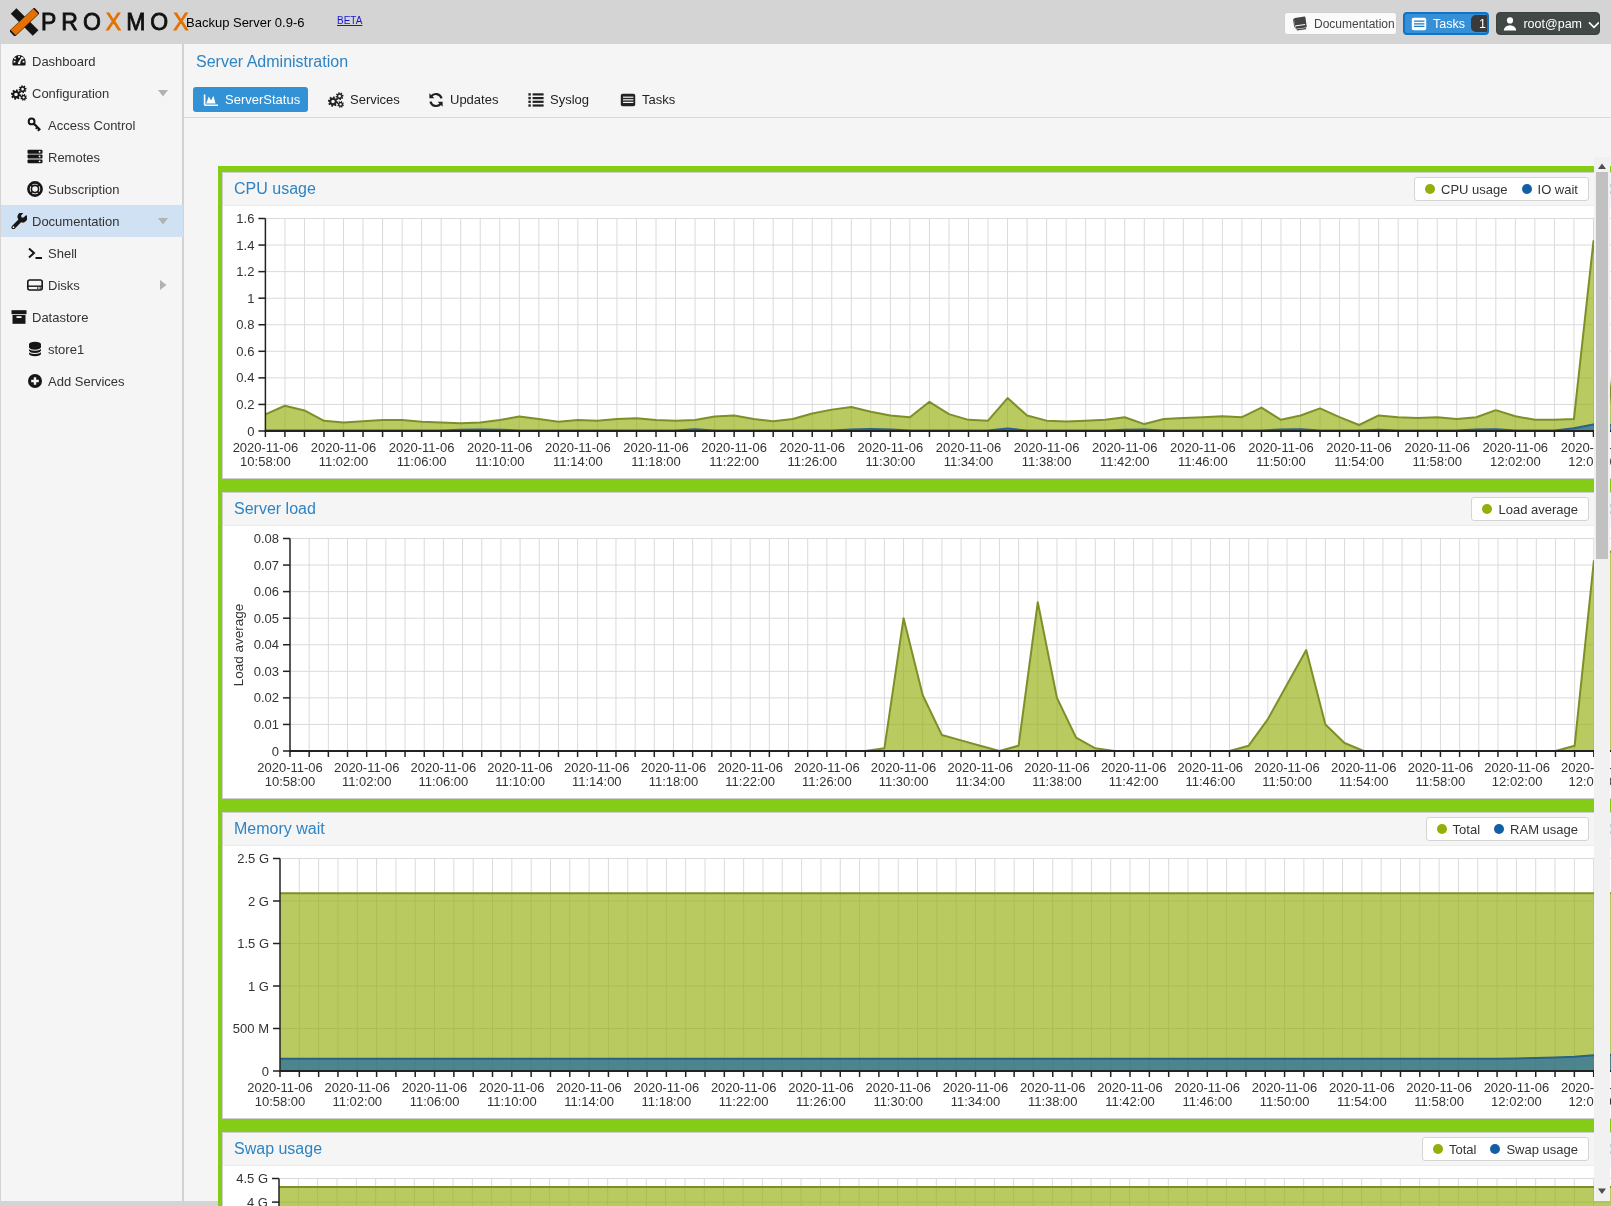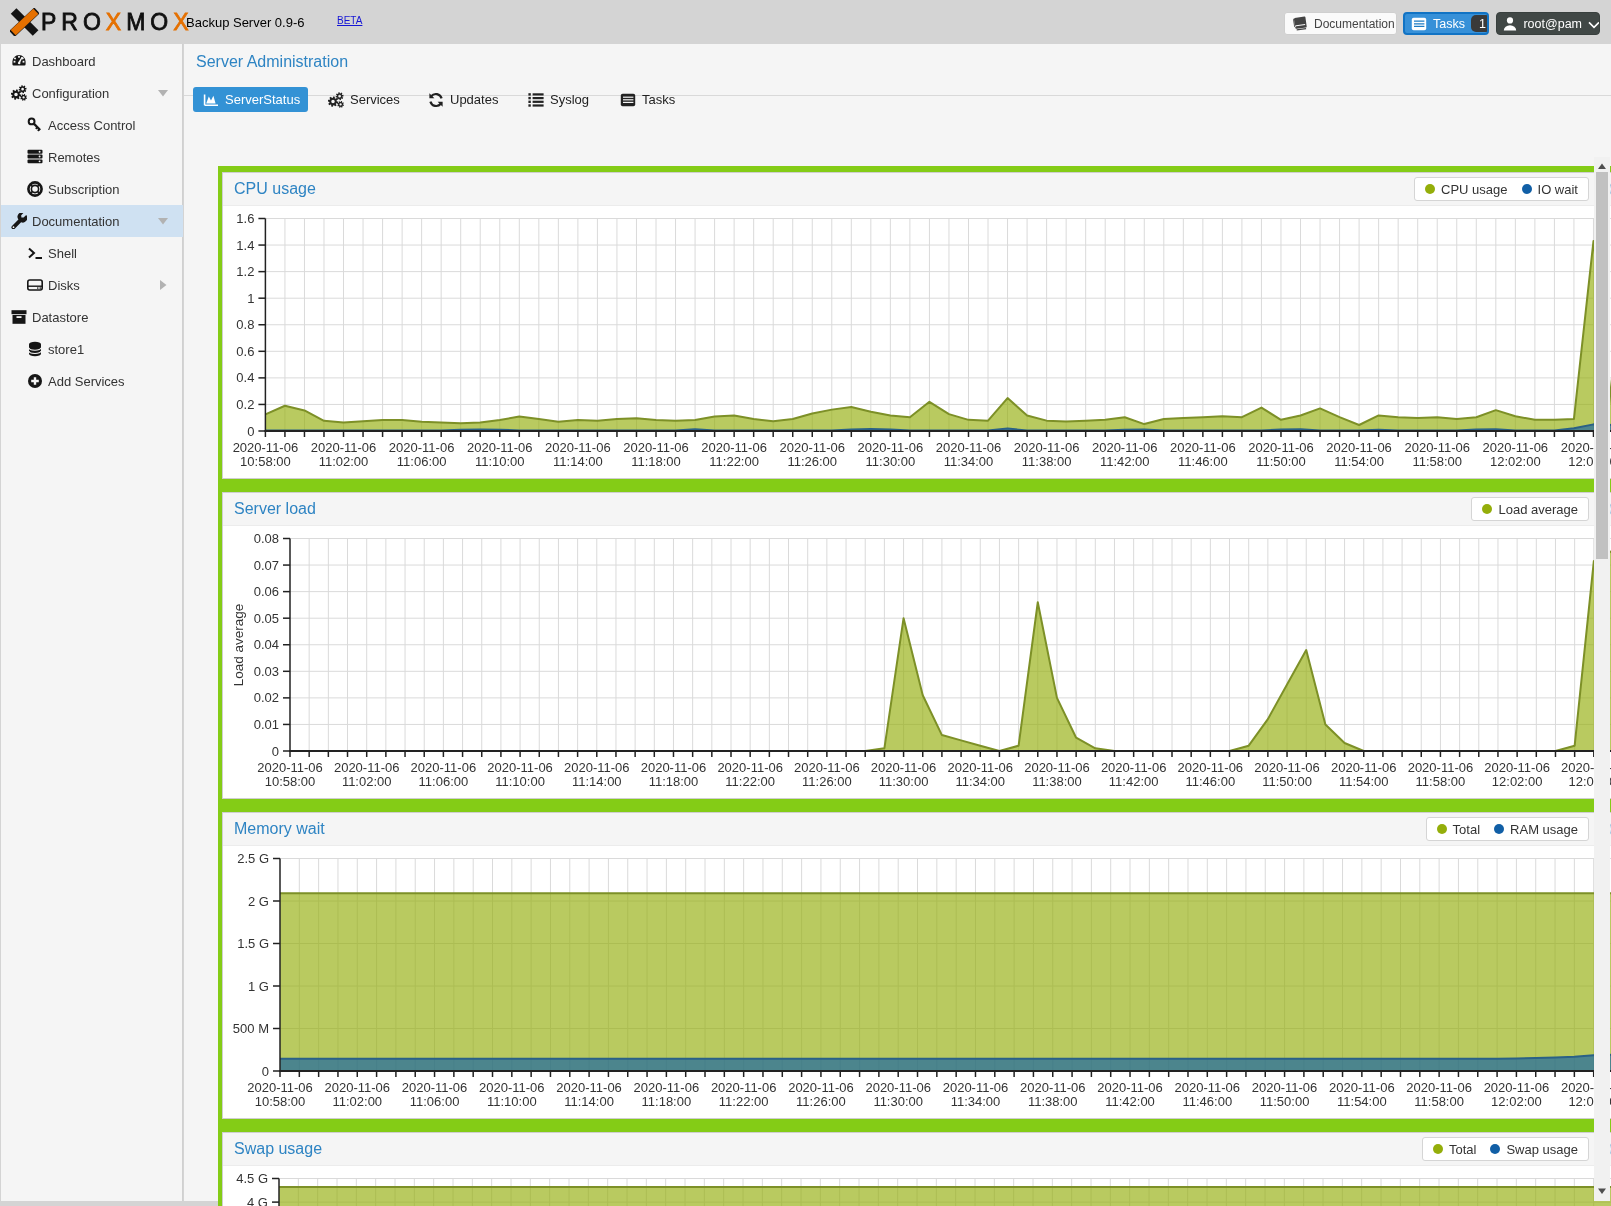--- a/index.html
+++ b/index.html
@@ -18,21 +18,21 @@
 .userbtn { left:1496px; width:104px; background:#414846; border:1px solid #39403e; color:#fff; padding-left:7px; border-radius:4px;justify-content:flex-end; }
 .icsp { margin-right:6px; display:inline-flex; align-items:center; flex:none; }
 .side { position:absolute; left:1px; top:44px; width:182px; height:1157px; background:#f5f5f5; border-right:1px solid #d0d0d0; }
 .srow { position:absolute; left:0; width:182px; height:32px; display:flex; align-items:center; color:#333; }
 .srow .sic { position:absolute; display:inline-flex; align-items:center; }
 .srow .stx { position:absolute; }
 .ssel { background:#cfe1f2; }
 .sarr { position:absolute; right:14px; display:inline-flex; }
 .main { position:absolute; left:184px; top:44px; width:1427px; height:1157px; background:#f5f5f5; }
 .mtitle { position:absolute; left:12px; top:9px; font-size:16px; color:#2e84c3; }
-.tabs { position:absolute; left:0; top:0; width:1427px; height:52px; border-bottom:1px solid #d9d9d9; }
+.tabs { position:absolute; left:0; top:0; width:1427px; height:74px; border-bottom:1px solid #d9d9d9; }
 .tab { position:absolute; top:43px; height:25px; display:flex; align-items:center; border-radius:3px; color:#222; font-size:13px; white-space:nowrap; }
 .tabact { background:#3392d5; color:#fff; }
 .toolbar { position:absolute; left:0; top:75px; width:1427px; height:38px; background:#fff; border-bottom:1px solid #cfcfcf; }
 .tbtn { position:absolute; top:7px; height:22px; background:#f5f5f5; border:1px solid #d0d0d0; border-radius:3px; display:flex; align-items:center; color:#222; padding:0 5px 0 6px; font-size:13px; }
 .combo { position:absolute; top:7px; left:1246px; width:169px; height:23px; background:#fff; border:1px solid #d0d0d0; border-radius:2px; display:flex; align-items:center; padding-left:9px; color:#222; }
 .combo svg { position:absolute; right:8px; }
 .content { position:absolute; left:0; top:122px; width:1427px; height:1044px; background:#84cc16; overflow:hidden;margin-left:34px; }
 .panel { position:absolute; left:4px; width:1400px; height:307px; background:#fff; border:1px solid #cfcfcf; }
 .phead { position:relative; height:33px; background:#f5f5f5; border-bottom:1px solid #ececec; }
 .ptitle { position:absolute; left:11px; top:7px; font-size:16px; color:#2e84c3; }

